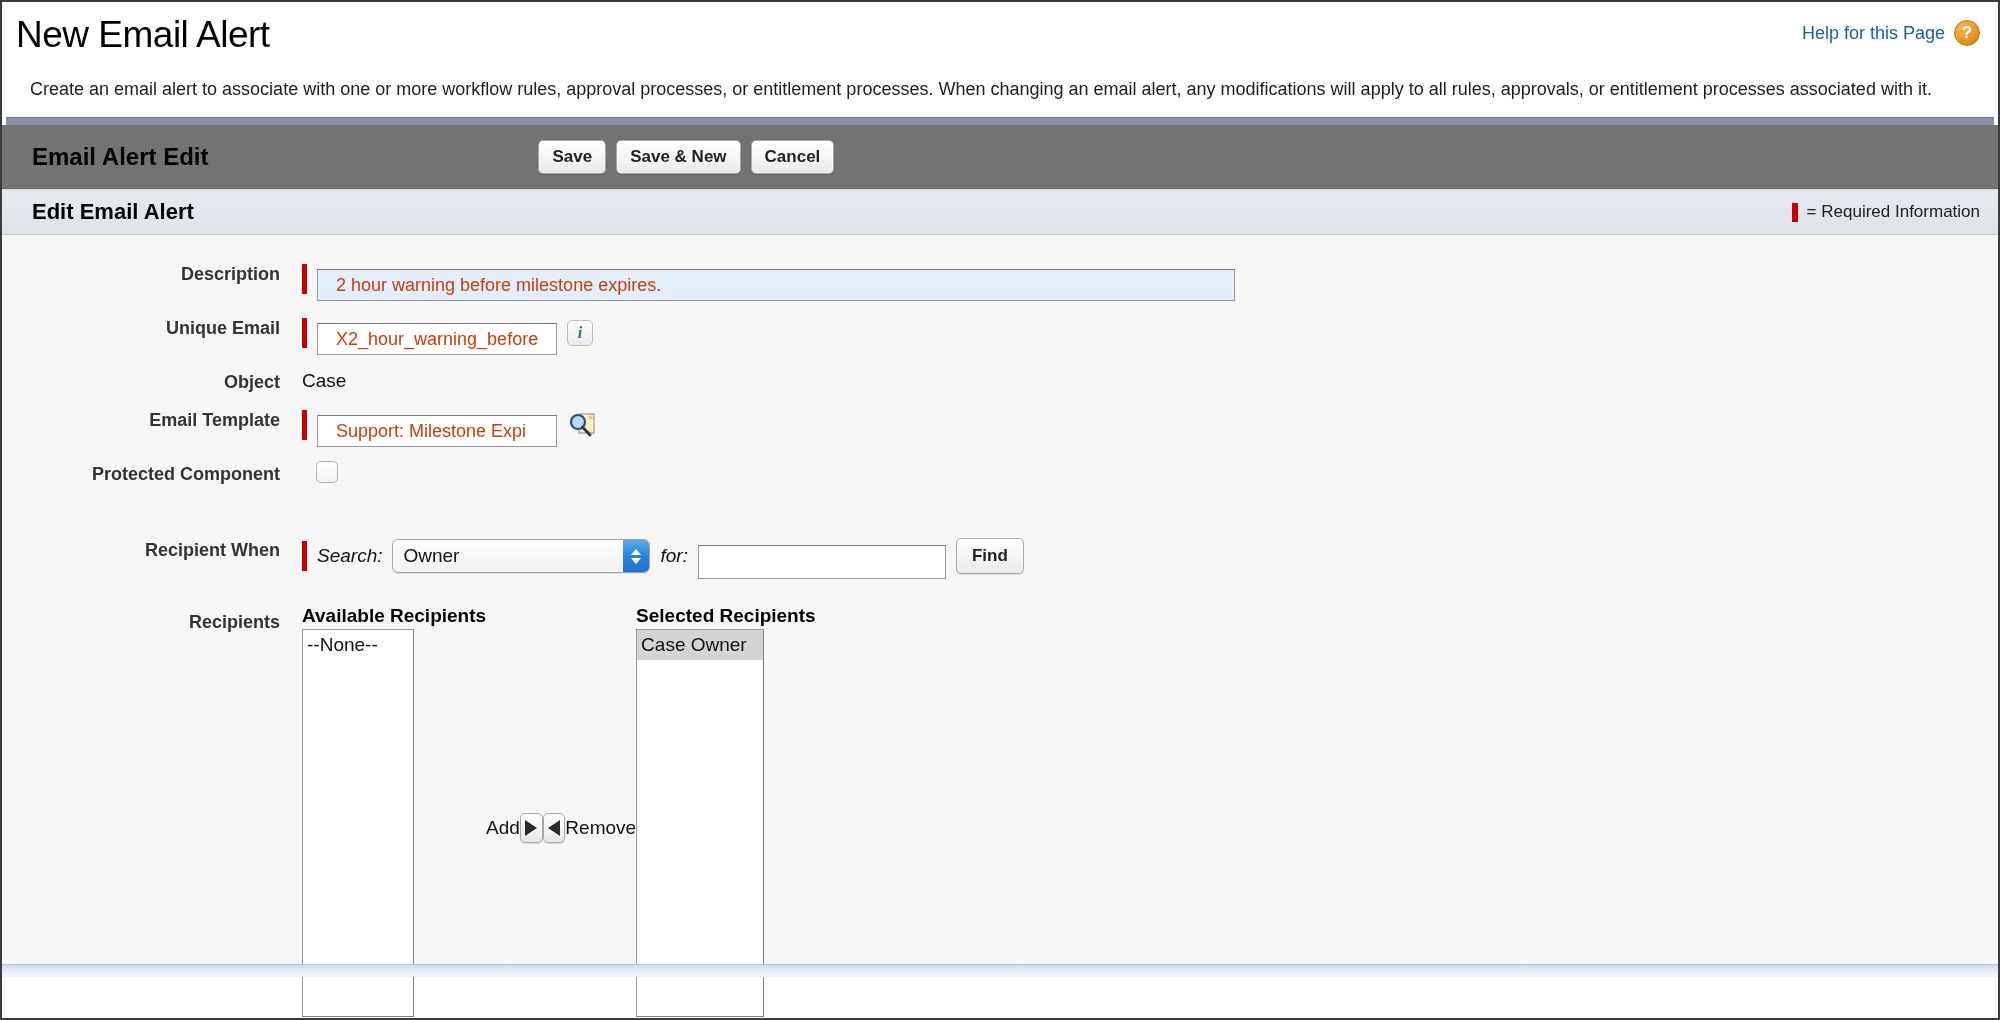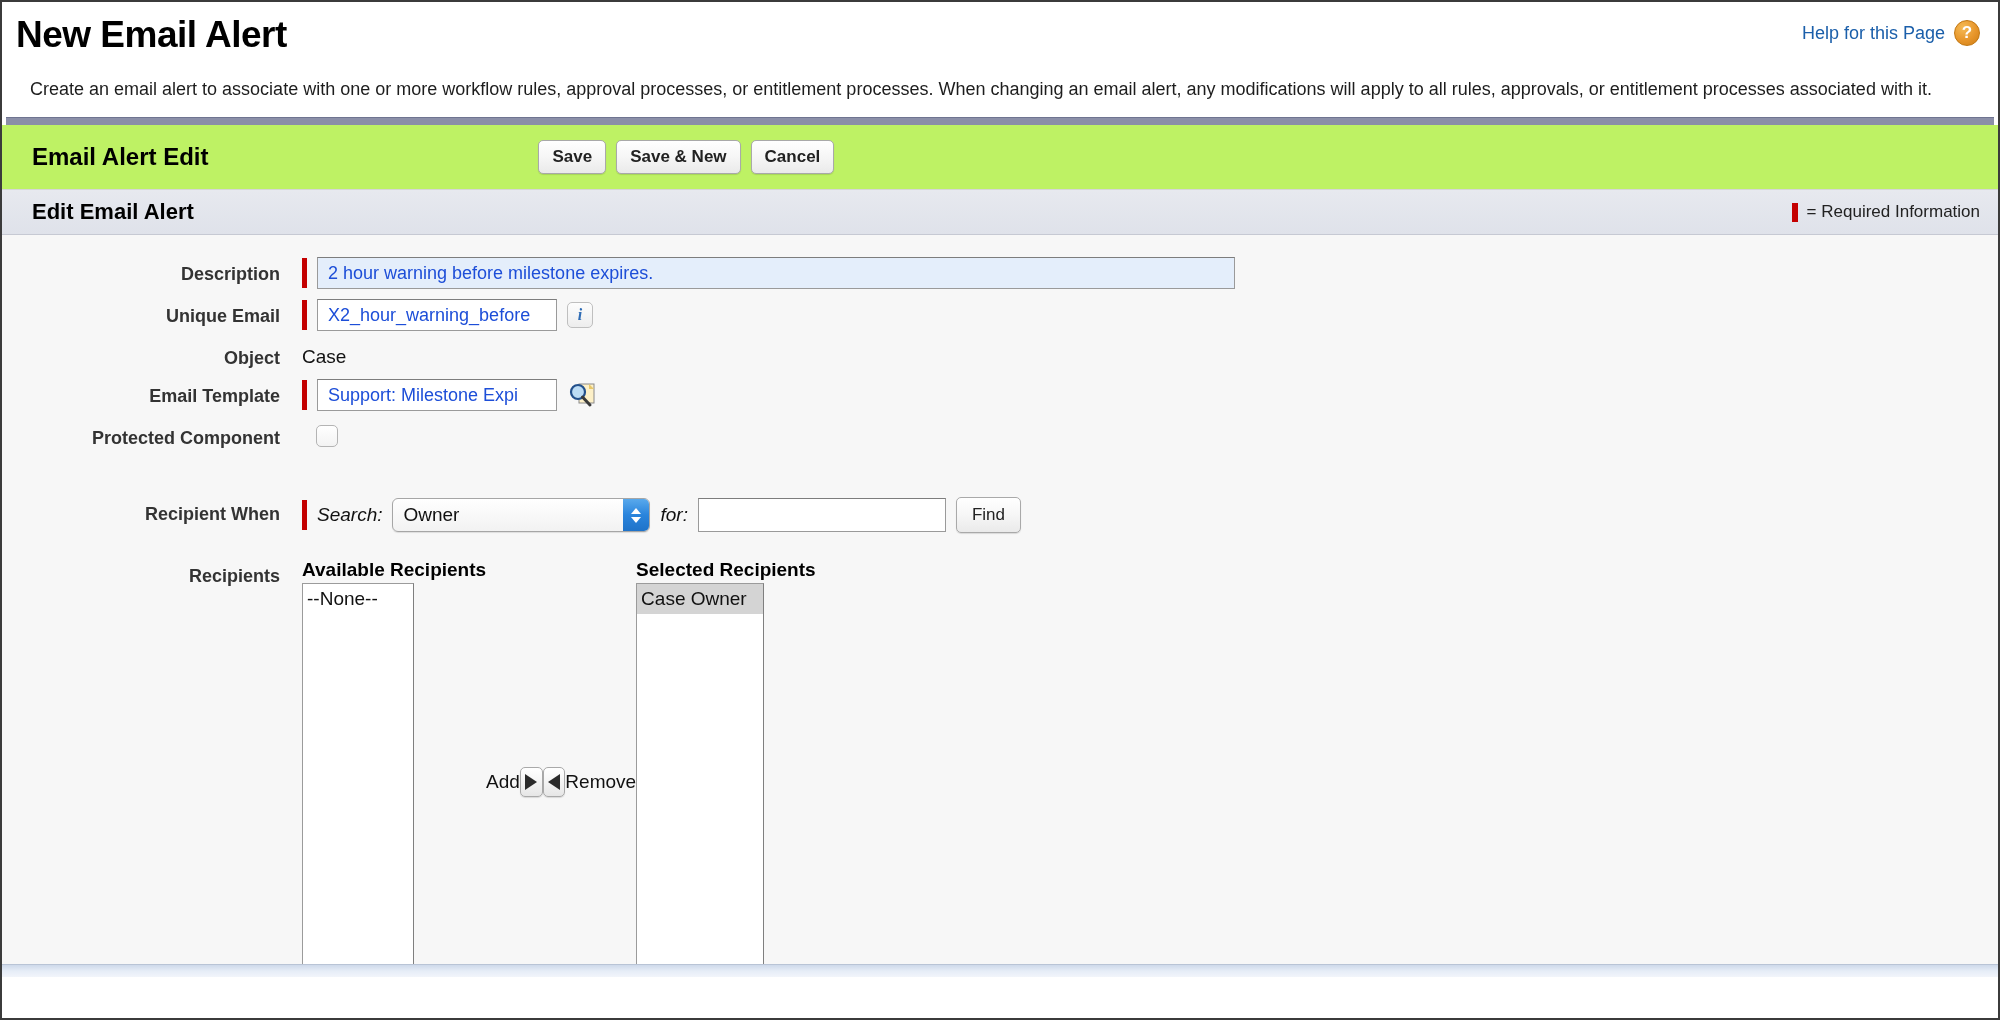--- a/index.html
+++ b/index.html
@@ -25,21 +25,21 @@
   }
 
   
   .header {
     position: relative;
     padding: 10px 14px 0 14px;
     background: #ffffff;
   }
   .page-title {
     font-size: 37px;
-    font-weight: 700;
+    font-weight: 400;
     color: #000000;
     letter-spacing: -0.5px;
     line-height: 46px;
     margin: 0;
     padding: 0 0 2px 0;
   }
   .help-link-wrap {
     position: absolute;
     top: 18px;
     right: 18px;
@@ -80,21 +80,21 @@
     height: 7px;
     background: #8b8fa8;
     border-top: 1px solid #6f7490;
     margin: 0 4px 0 4px;
   }
 
   
   .toolbar {
     display: flex;
     align-items: center;
-    background: #bef264;
+    background: #737373;
     border-bottom: 1px solid #d6d6d6;
     padding: 11px 14px 11px 30px;
     min-height: 42px;
   }
   .toolbar-title {
     font-size: 24px;
     font-weight: bold;
     color: #000000;
     margin-right: 330px;
     white-space: nowrap;
@@ -175,28 +175,29 @@
   .req-mark {
     display: inline-block;
     width: 5px;
     height: 30px;
     background: #c40000;
     flex: none;
   }
   .txt {
     font-family: "Liberation Sans", sans-serif;
     font-size: 18px;
-    color: #1d4ed8;
+    color: #c2410c;
     border: 1px solid #9a9a9a;
     border-top-color: #7d7d7d;
     background: #ffffff;
-    padding: 4px 10px;
+    padding: 4px 18px;
     box-sizing: border-box;
     height: 32px;
     outline: none;
+    margin-top: 12px;
   }
   .txt.focused {
     background: #e4eefb;
   }
   .txt-desc { width: 918px; }
   .txt-unique { width: 240px; }
   .txt-template { width: 240px; }
   .txt-for { width: 248px; height: 34px; }
 
   .info-btn {
@@ -281,21 +282,21 @@
     display: block;
     width: 0; height: 0;
     border-left: 5px solid transparent;
     border-right: 5px solid transparent;
   }
   .mac-select-arrow .up { border-bottom: 6px solid #ffffff; }
   .mac-select-arrow .down { border-top: 6px solid #ffffff; }
 
   .find-btn {
     font-size: 17px;
-    font-weight: normal;
+    font-weight: bold;
     padding: 7px 15px;
   }
 
   
   .recipients-row { margin-top: 26px; }
   .dual-wrap { display: flex; align-items: flex-start; }
   .list-col { display: flex; flex-direction: column; }
   .list-col-title {
     font-size: 19px;
     font-weight: bold;

